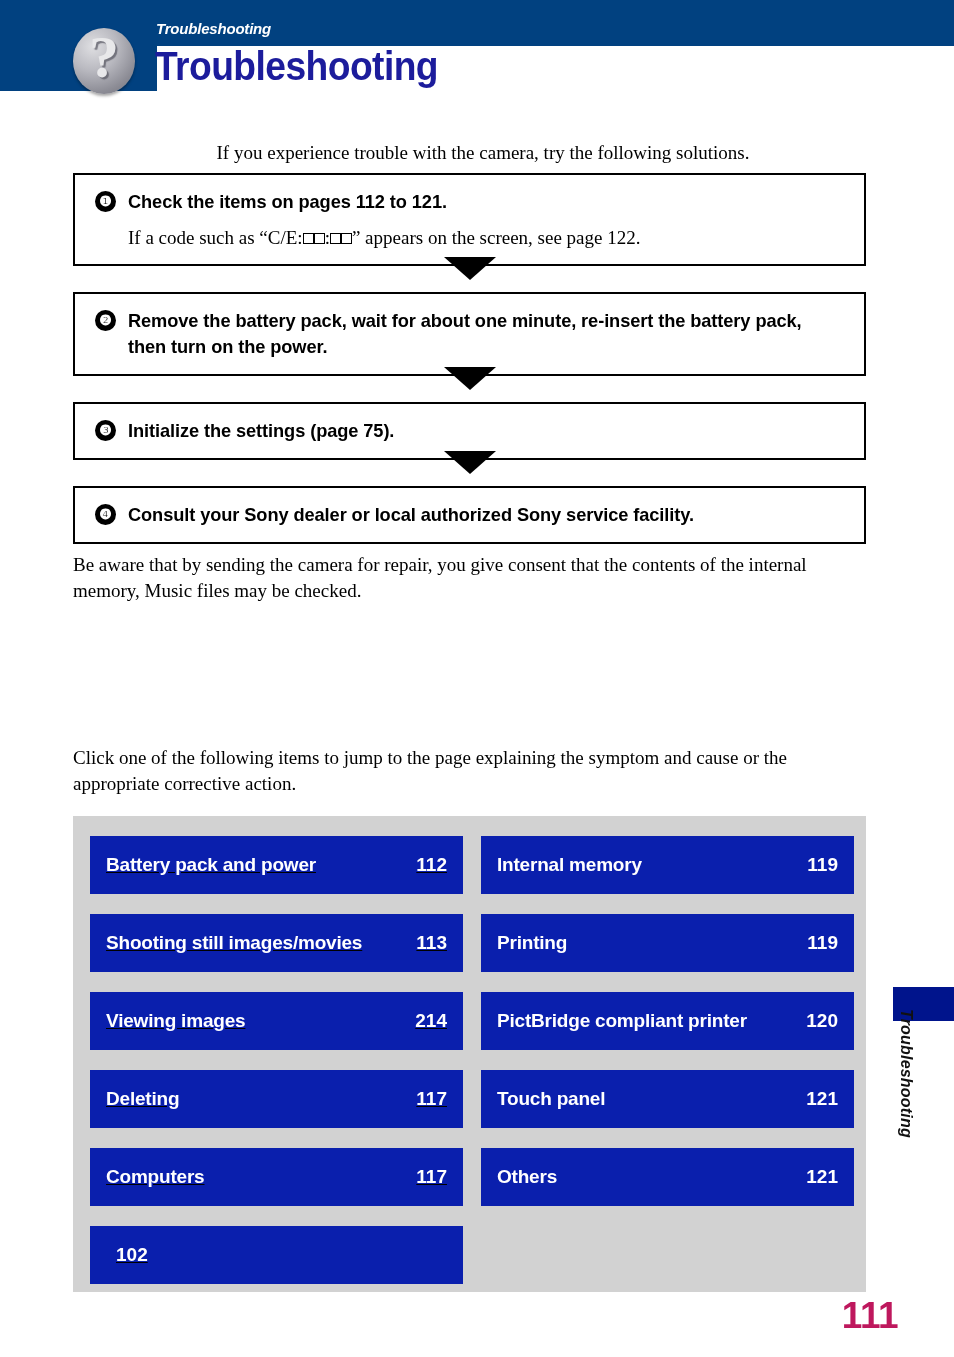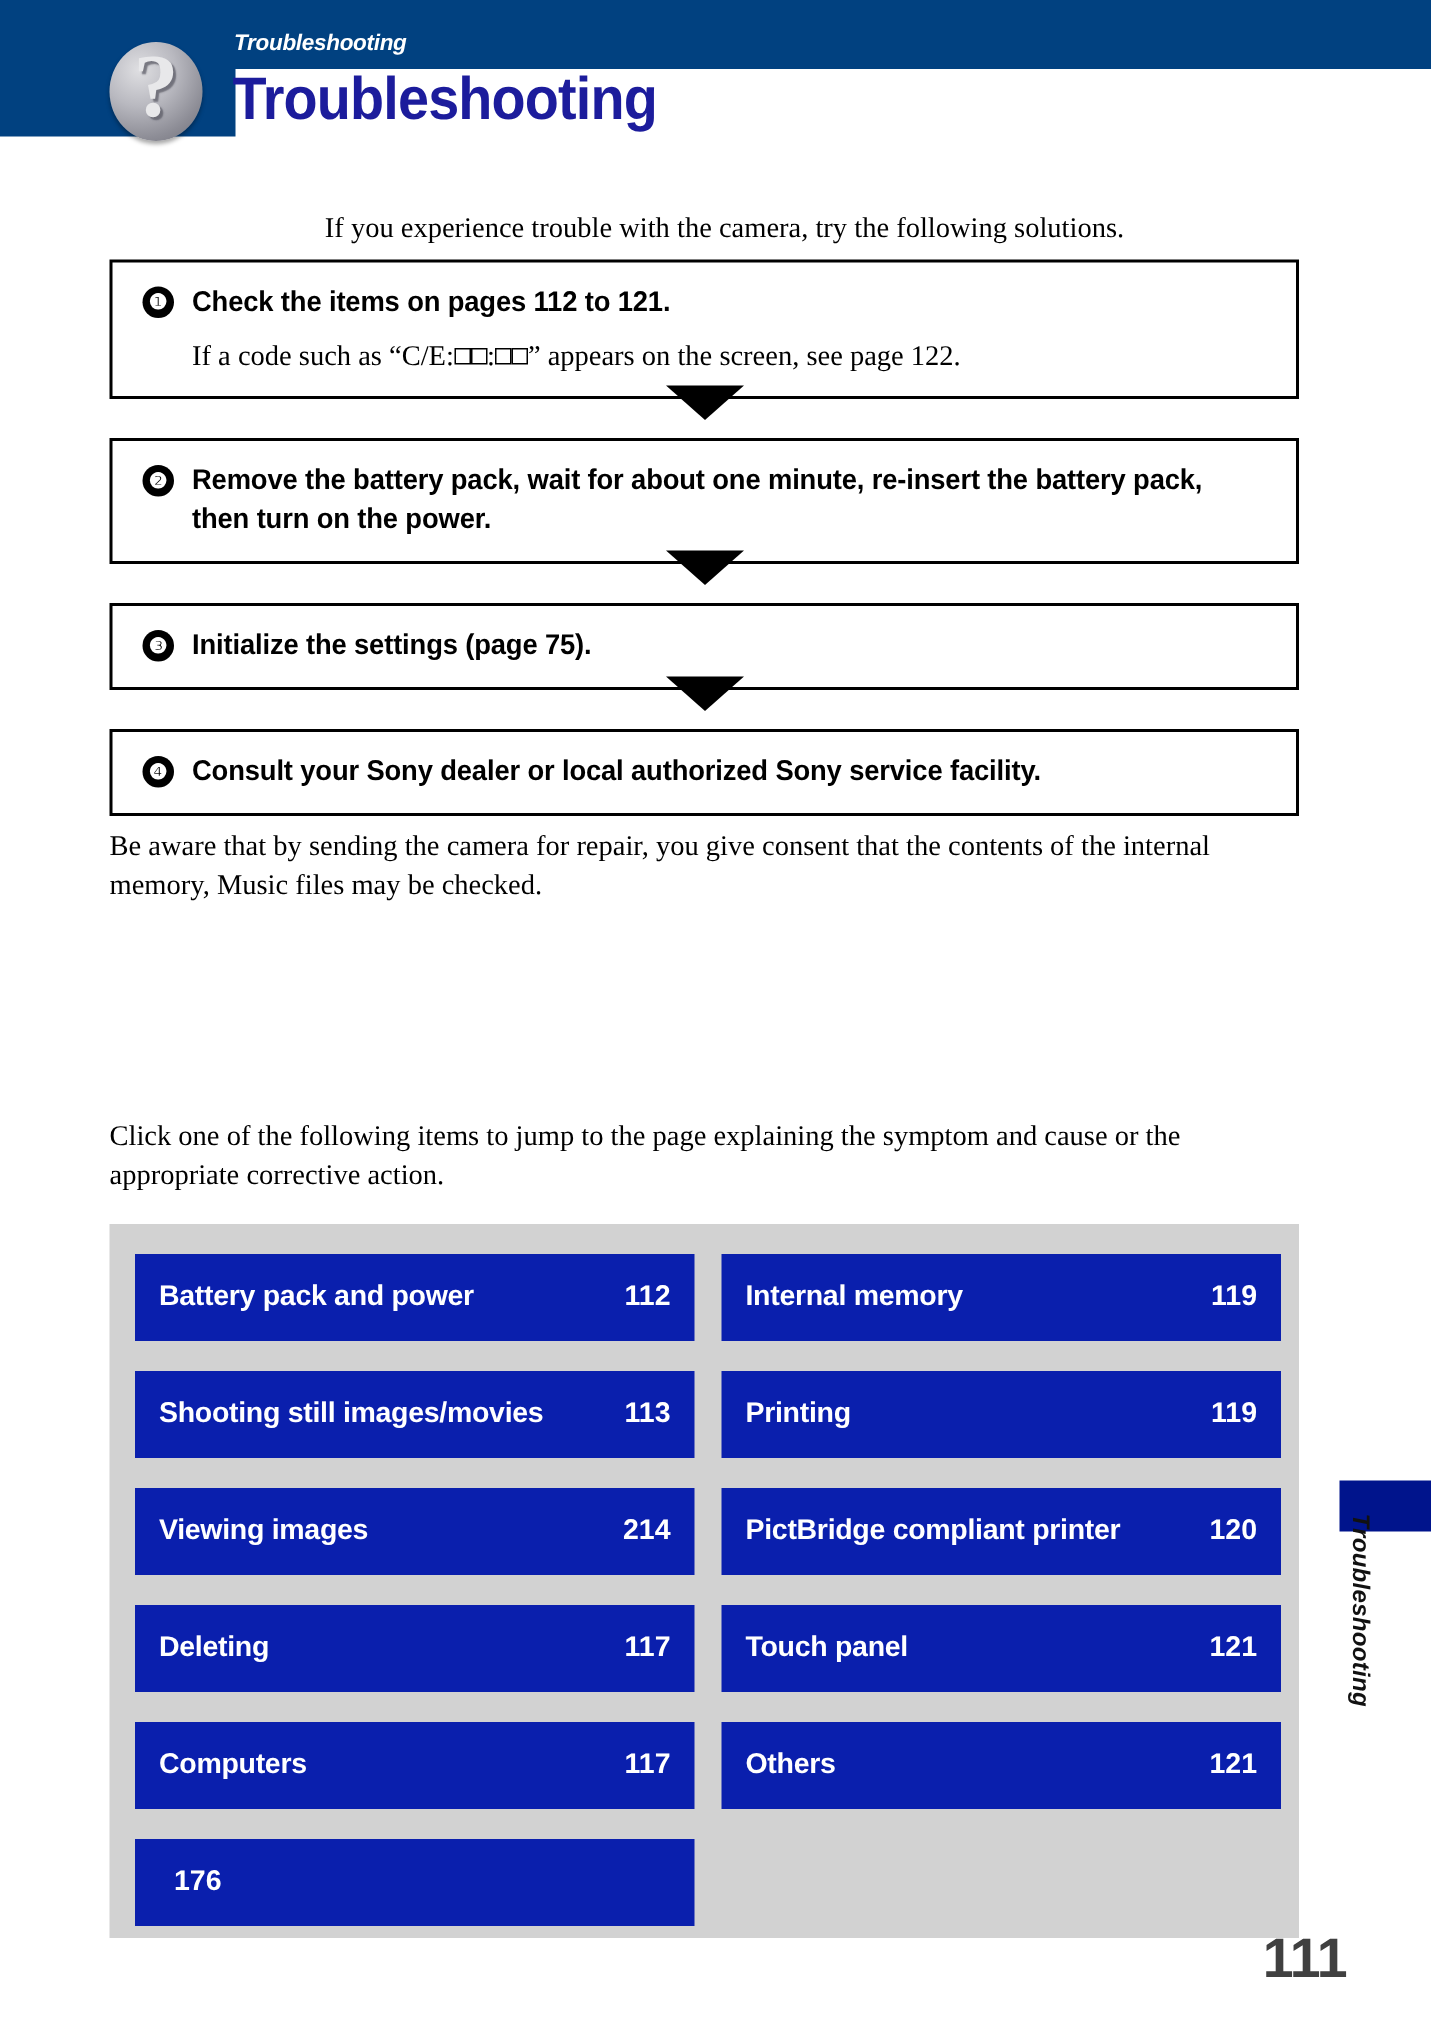--- a/index.html
+++ b/index.html
@@ -199,21 +199,21 @@
     height: 476px;
     background: #d2d2d2;
     padding: 0;
     box-sizing: border-box;
   }
   .linkcol {
     position: absolute;
     top: 0;
     width: 373px;
   }
-  .linkcol.left  { left: 17px; }
+  .linkcol.left  { left: 17px; text-decoration: underline; }
   .linkcol.right { left: 408px; }
   .linkbtn {
     position: relative;
     height: 58px;
     margin-top: 20px;
     background: #0a1fad;
     display: flex;
     align-items: center;
     box-sizing: border-box;
     padding: 0 16px 0 16px;
@@ -262,25 +262,25 @@
     color: #111;
     white-space: nowrap;
     transform: rotate(90deg);
     transform-origin: 22px 0px;
     letter-spacing: 0.2px;
   }
 
   
   .pagenum {
     position: absolute;
-    right: 56px; bottom: 30px;
+    right: 56px; bottom: 20px;
     font-family: "Liberation Sans", sans-serif;
     font-weight: bold;
     font-size: 37px;
-    color: #404040;
+    color: #be185d;
     letter-spacing: -0.5px;
     text-align: right;
   }
 </style>
 </head>
 <body>
 
 <div class="header">
   <div class="header-bar-top"></div>
   <div class="header-bar-left"></div>
@@ -359,21 +359,21 @@
     </div>
     <div class="linkbtn">
       <span class="lb-label">Deleting</span>
       <span class="lb-page">117</span>
     </div>
     <div class="linkbtn">
       <span class="lb-label">Computers</span>
       <span class="lb-page">117</span>
     </div>
     <div class="linkbtn">
-      <span class="lb-page">176</span>
+      <span class="lb-page">102</span>
     </div>
   </div>
 
   <div class="linkcol right">
     <div class="linkbtn">
       <span class="lb-label">Internal memory</span>
       <span class="lb-page">119</span>
     </div>
     <div class="linkbtn">
       <span class="lb-label">Printing</span>

